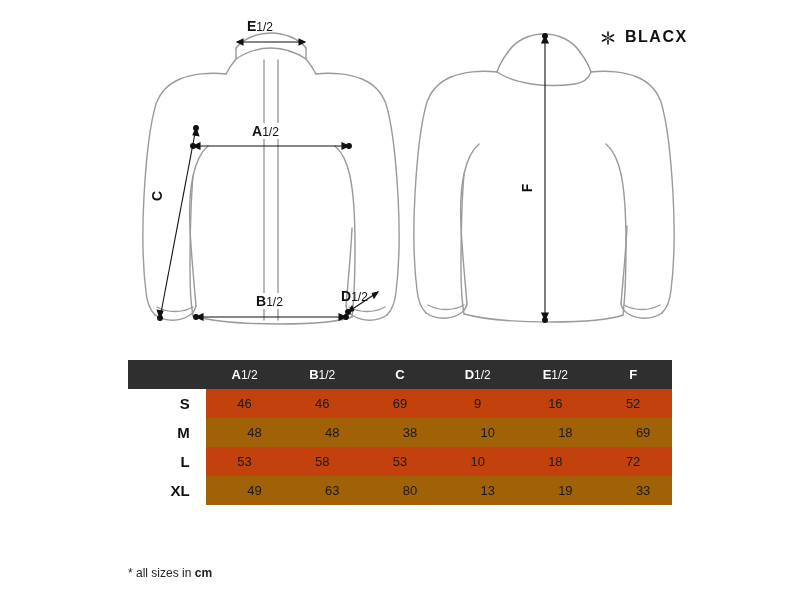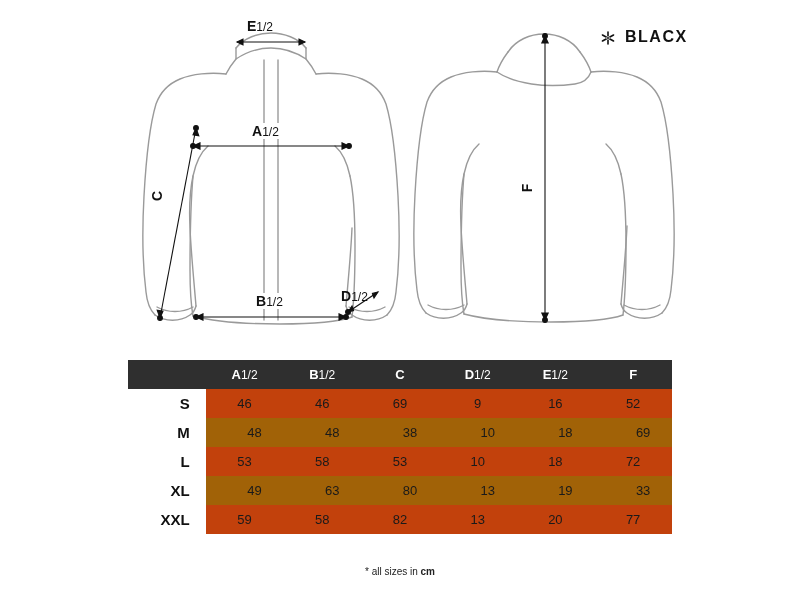--- a/index.html
+++ b/index.html
@@ -121,22 +121,22 @@
   tbody td {
     color: #1a1a1a;
     background: #c2410c;
   }
 
   .footnote {
     position: absolute;
     left: 128px;
     top: 566px;
     width: 544px;
-    text-align: center;
-    font-size: 10px;
+    text-align: left;
+    font-size: 12px;
     color: #222222;
   }
   .footnote b { font-weight: bold; }
 </style>
 </head>
 <body>
 
 <div class="page">
 
   <div class="brand">
@@ -336,29 +336,20 @@
         </tr>
         <tr class="alt">
           <th class="rowhead">XL</th>
           <td>49</td>
           <td>63</td>
           <td>80</td>
           <td>13</td>
           <td>19</td>
           <td>33</td>
         </tr>
-        <tr>
-          <th class="rowhead">XXL</th>
-          <td>59</td>
-          <td>58</td>
-          <td>82</td>
-          <td>13</td>
-          <td>20</td>
-          <td>77</td>
-        </tr>
       </tbody>
     </table>
   </div>
 
   <div class="footnote">
     <span>* all sizes in </span><b>cm</b>
   </div>
 
 </div>
 

